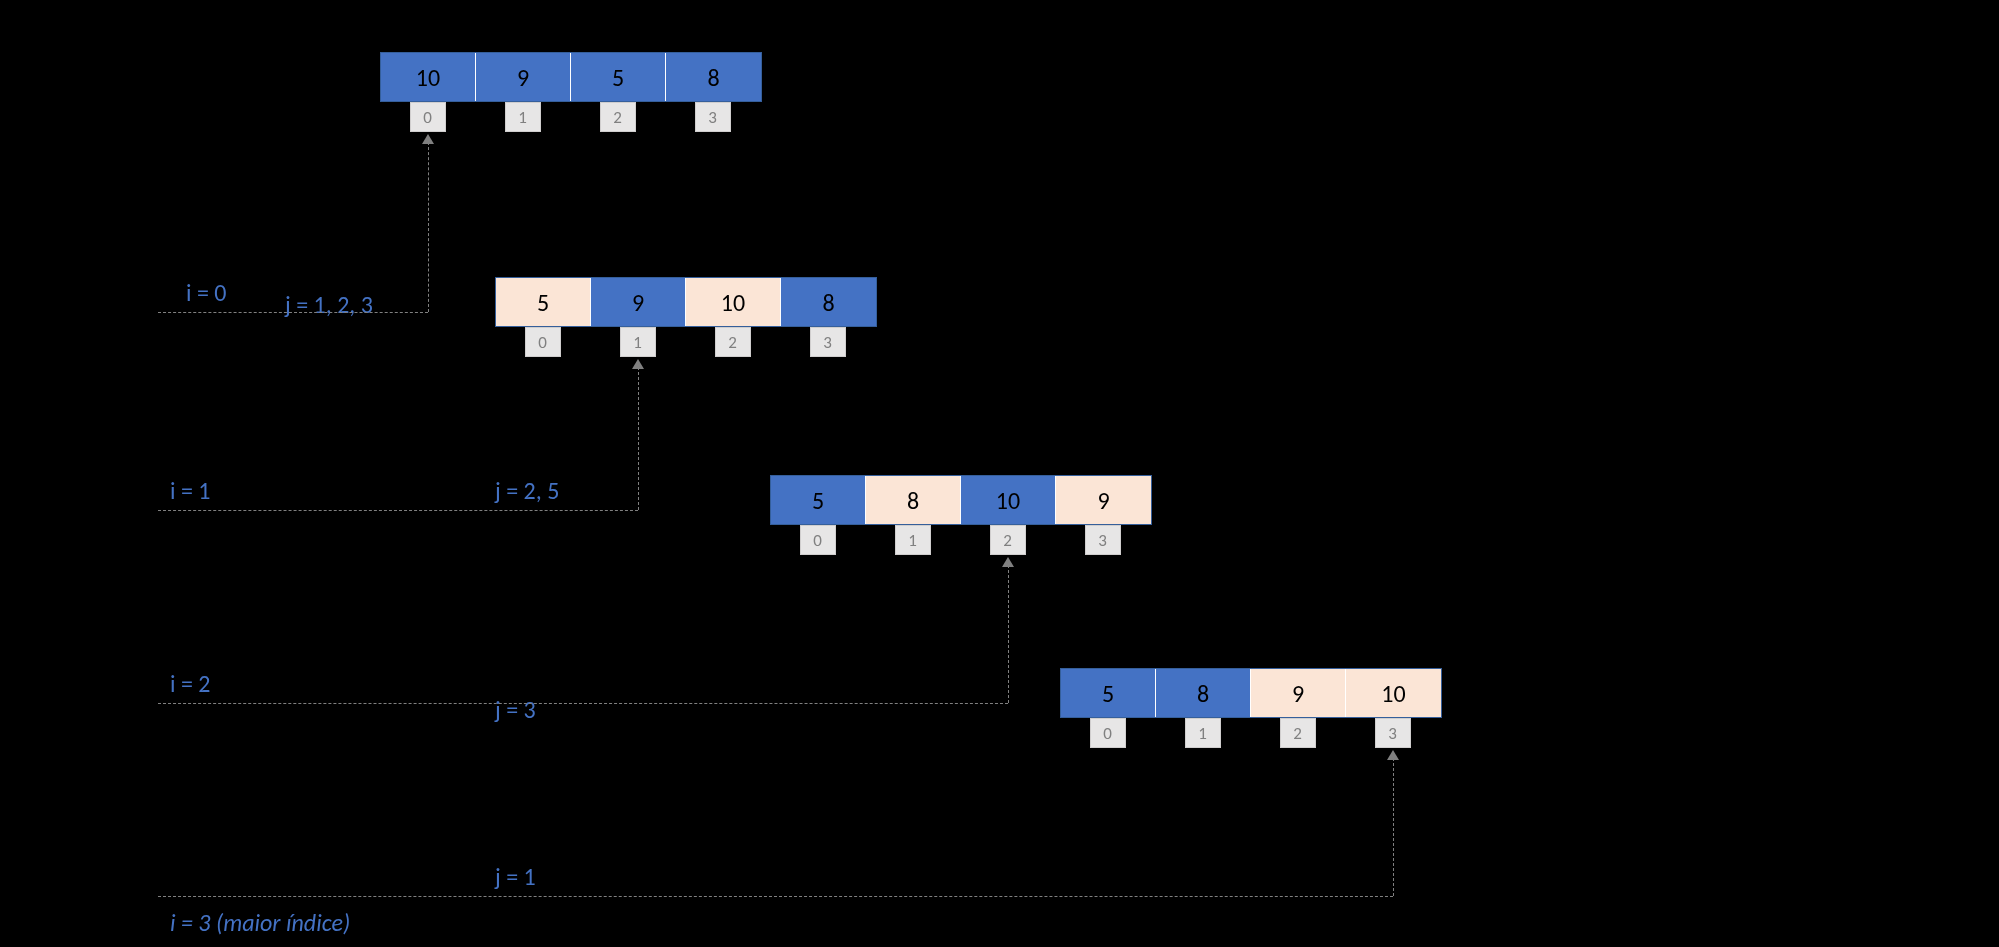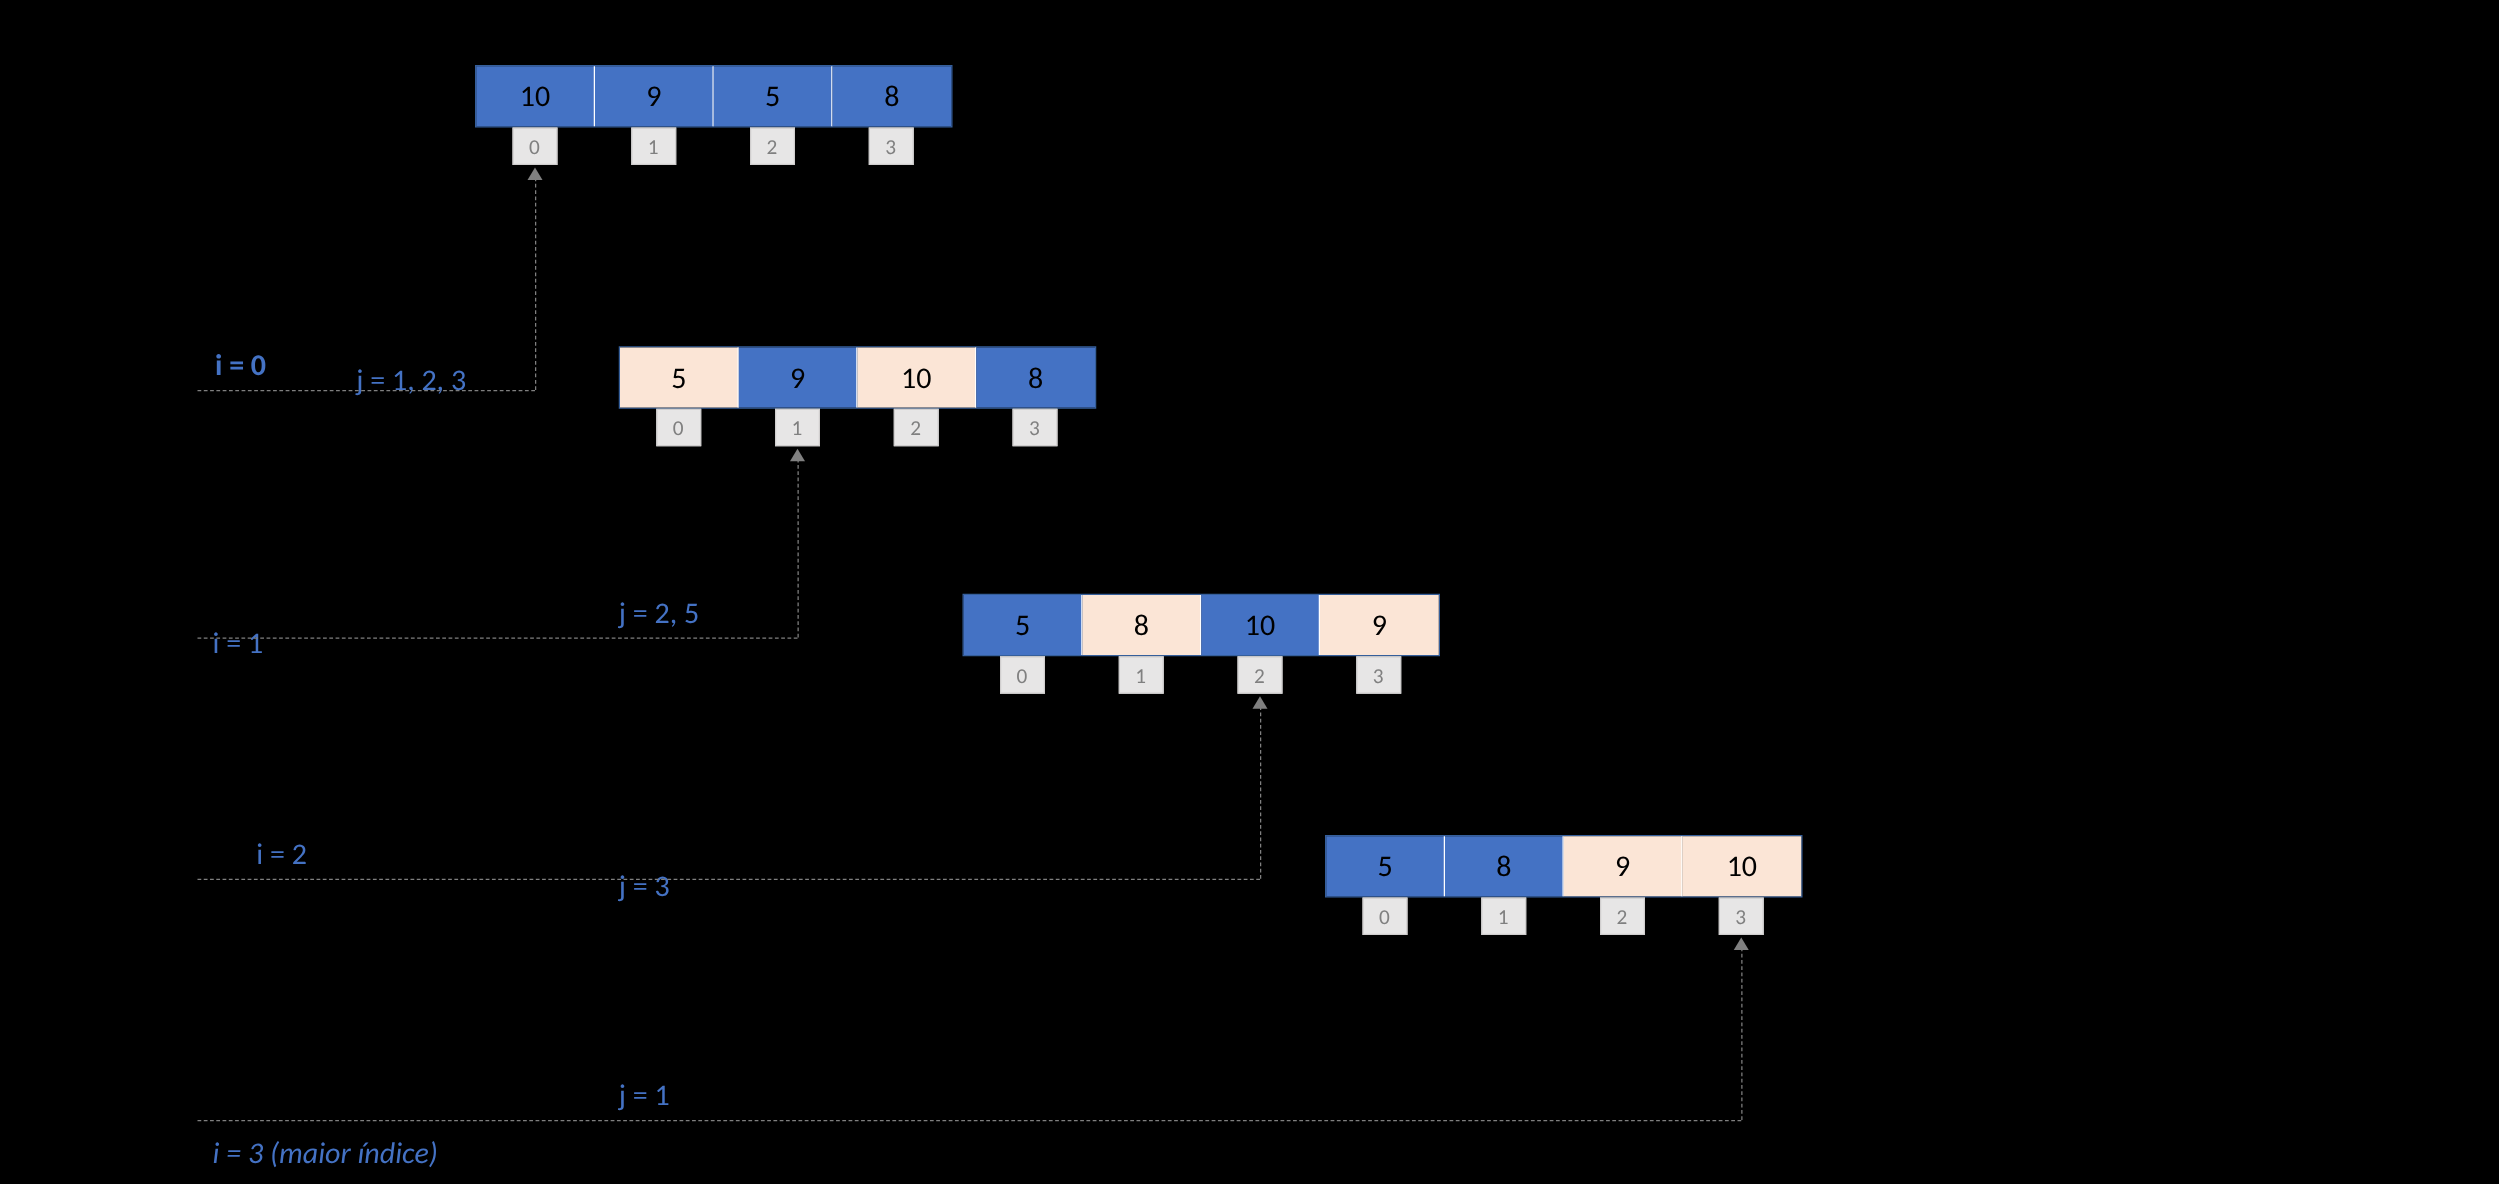--- a/index.html
+++ b/index.html
@@ -172,33 +172,33 @@
         </div>
       <div class="idx-wrap">
           <div class="idx">2</div>
         </div>
       <div class="idx-wrap">
           <div class="idx">3</div>
         </div>
     </div>
   </div>
 
-  <div class="label" style="left:172px; top:278px;font-weight:bold;">i = 0</div>
+  <div class="label" style="left:186px; top:278px;">i = 0</div>
   <div class="label" style="left:285px; top:278px;margin-top:12px;">j = 1, 2, 3</div>
   <div class="dashed-line" style="left:158px; top:312px; width:270px;"></div>
   <div class="arrow-up" style="left:428px; top:142px; height:170px;"></div>
   <div class="arrow-tip" style="left:422px; top:134px;"></div>
 
-  <div class="label" style="left:170px; top:476px;margin-top:24px;">i = 1</div>
+  <div class="label" style="left:170px; top:476px;">i = 1</div>
   <div class="label" style="left:495px; top:476px;">j = 2, 5</div>
   <div class="dashed-line" style="left:158px; top:510px; width:480px;"></div>
   <div class="arrow-up" style="left:638px; top:367px; height:143px;"></div>
   <div class="arrow-tip" style="left:632px; top:359px;"></div>
 
-  <div class="label" style="left:170px; top:669px;margin-left:35px;">i = 2</div>
+  <div class="label" style="left:170px; top:669px;">i = 2</div>
   <div class="label" style="left:495px; top:695px;">j = 3</div>
   <div class="dashed-line" style="left:158px; top:703px; width:850px;"></div>
   <div class="arrow-up" style="left:1008px; top:565px; height:138px;"></div>
   <div class="arrow-tip" style="left:1002px; top:557px;"></div>
 
   <div class="label" style="left:170px; top:908px;font-style:italic;">i = 3 (maior índice)</div>
   <div class="label" style="left:495px; top:862px;">j = 1</div>
   <div class="dashed-line" style="left:158px; top:896px; width:1235px;"></div>
   <div class="arrow-up" style="left:1393px; top:758px; height:138px;"></div>
   <div class="arrow-tip" style="left:1387px; top:750px;"></div>

